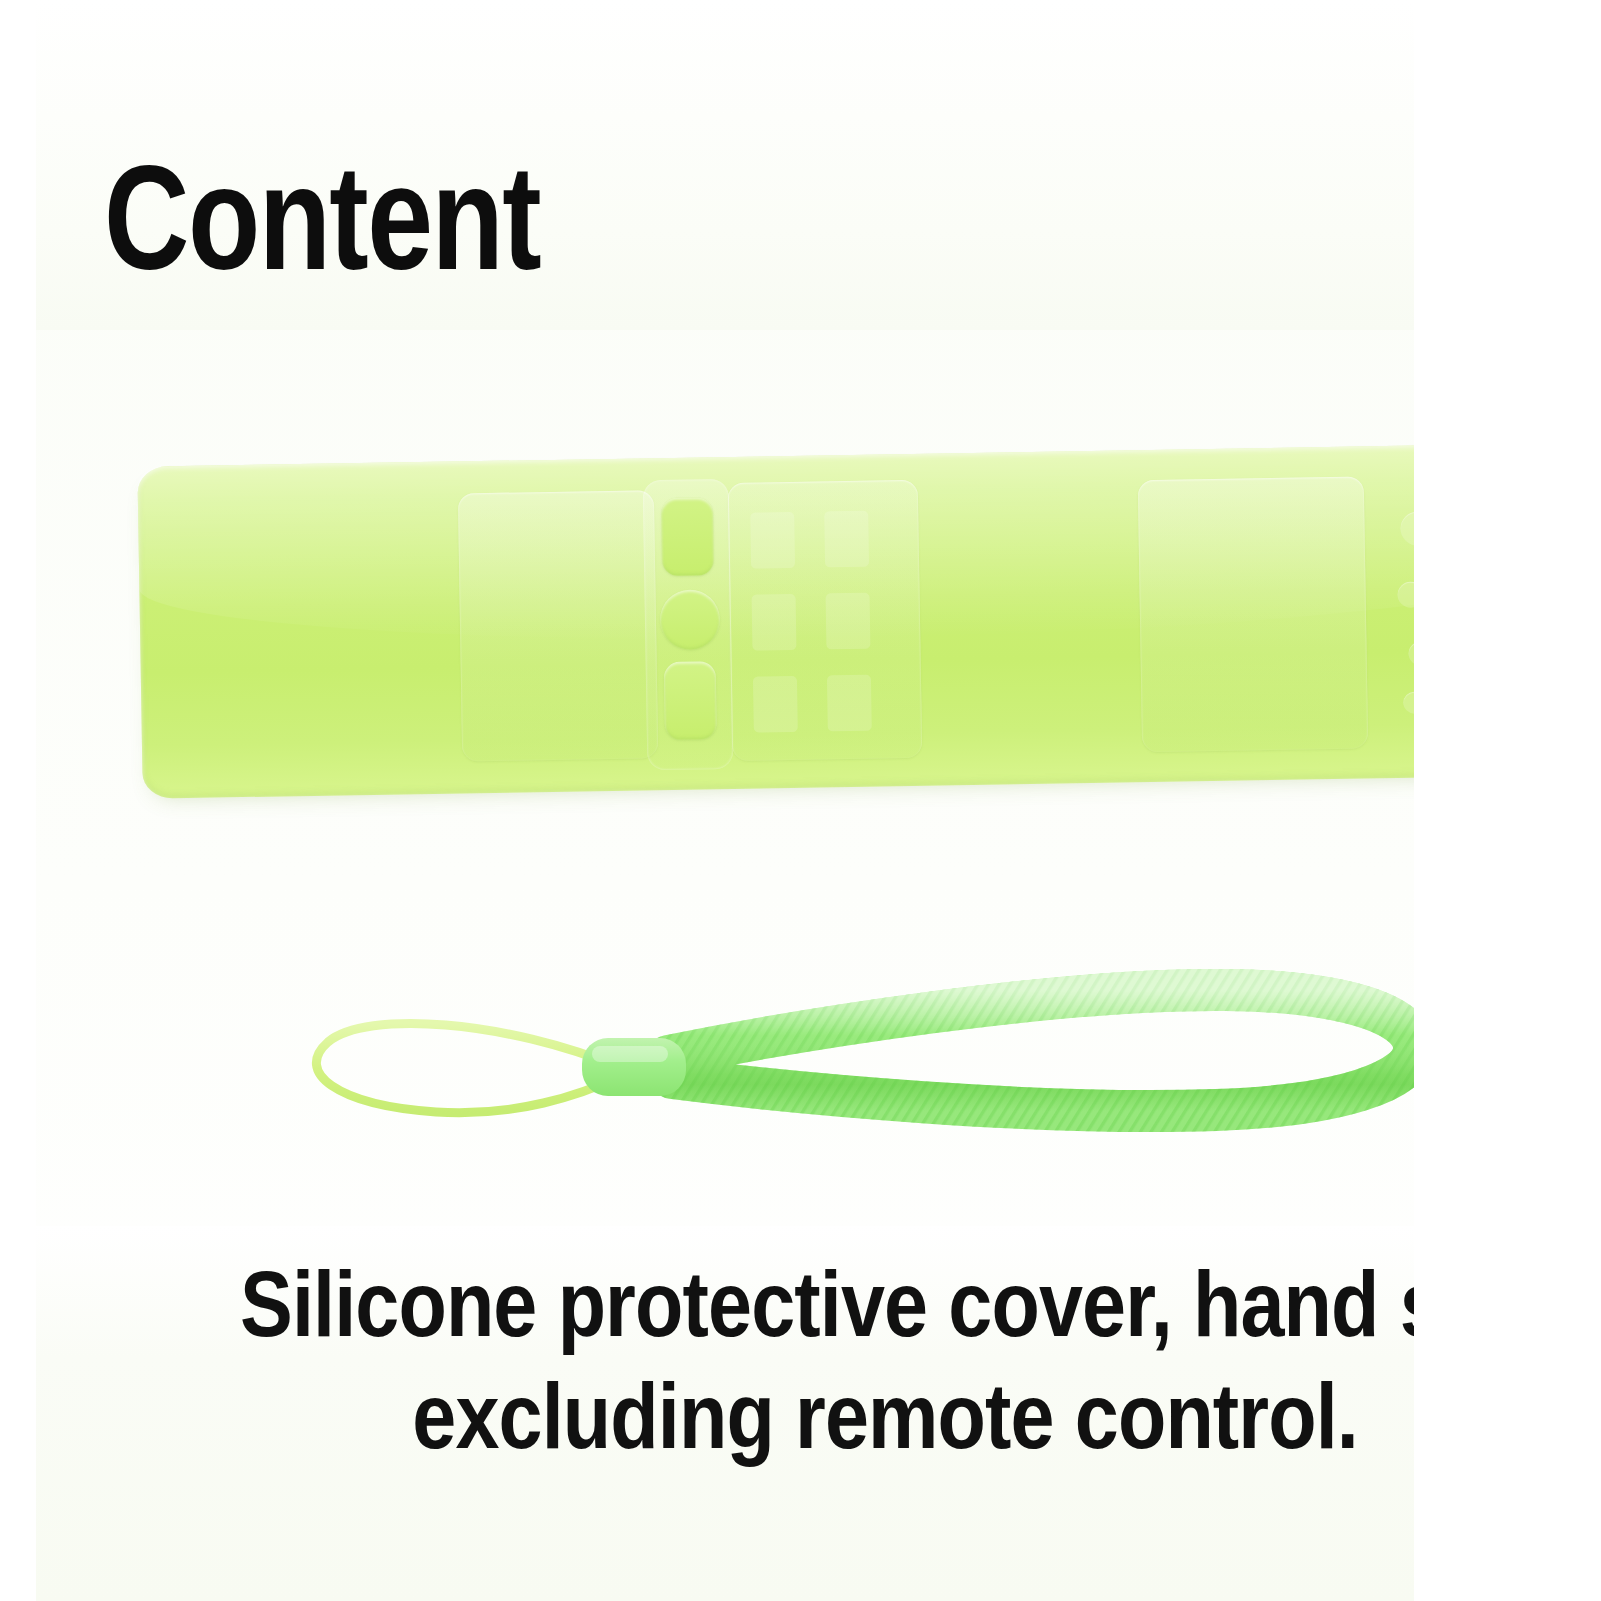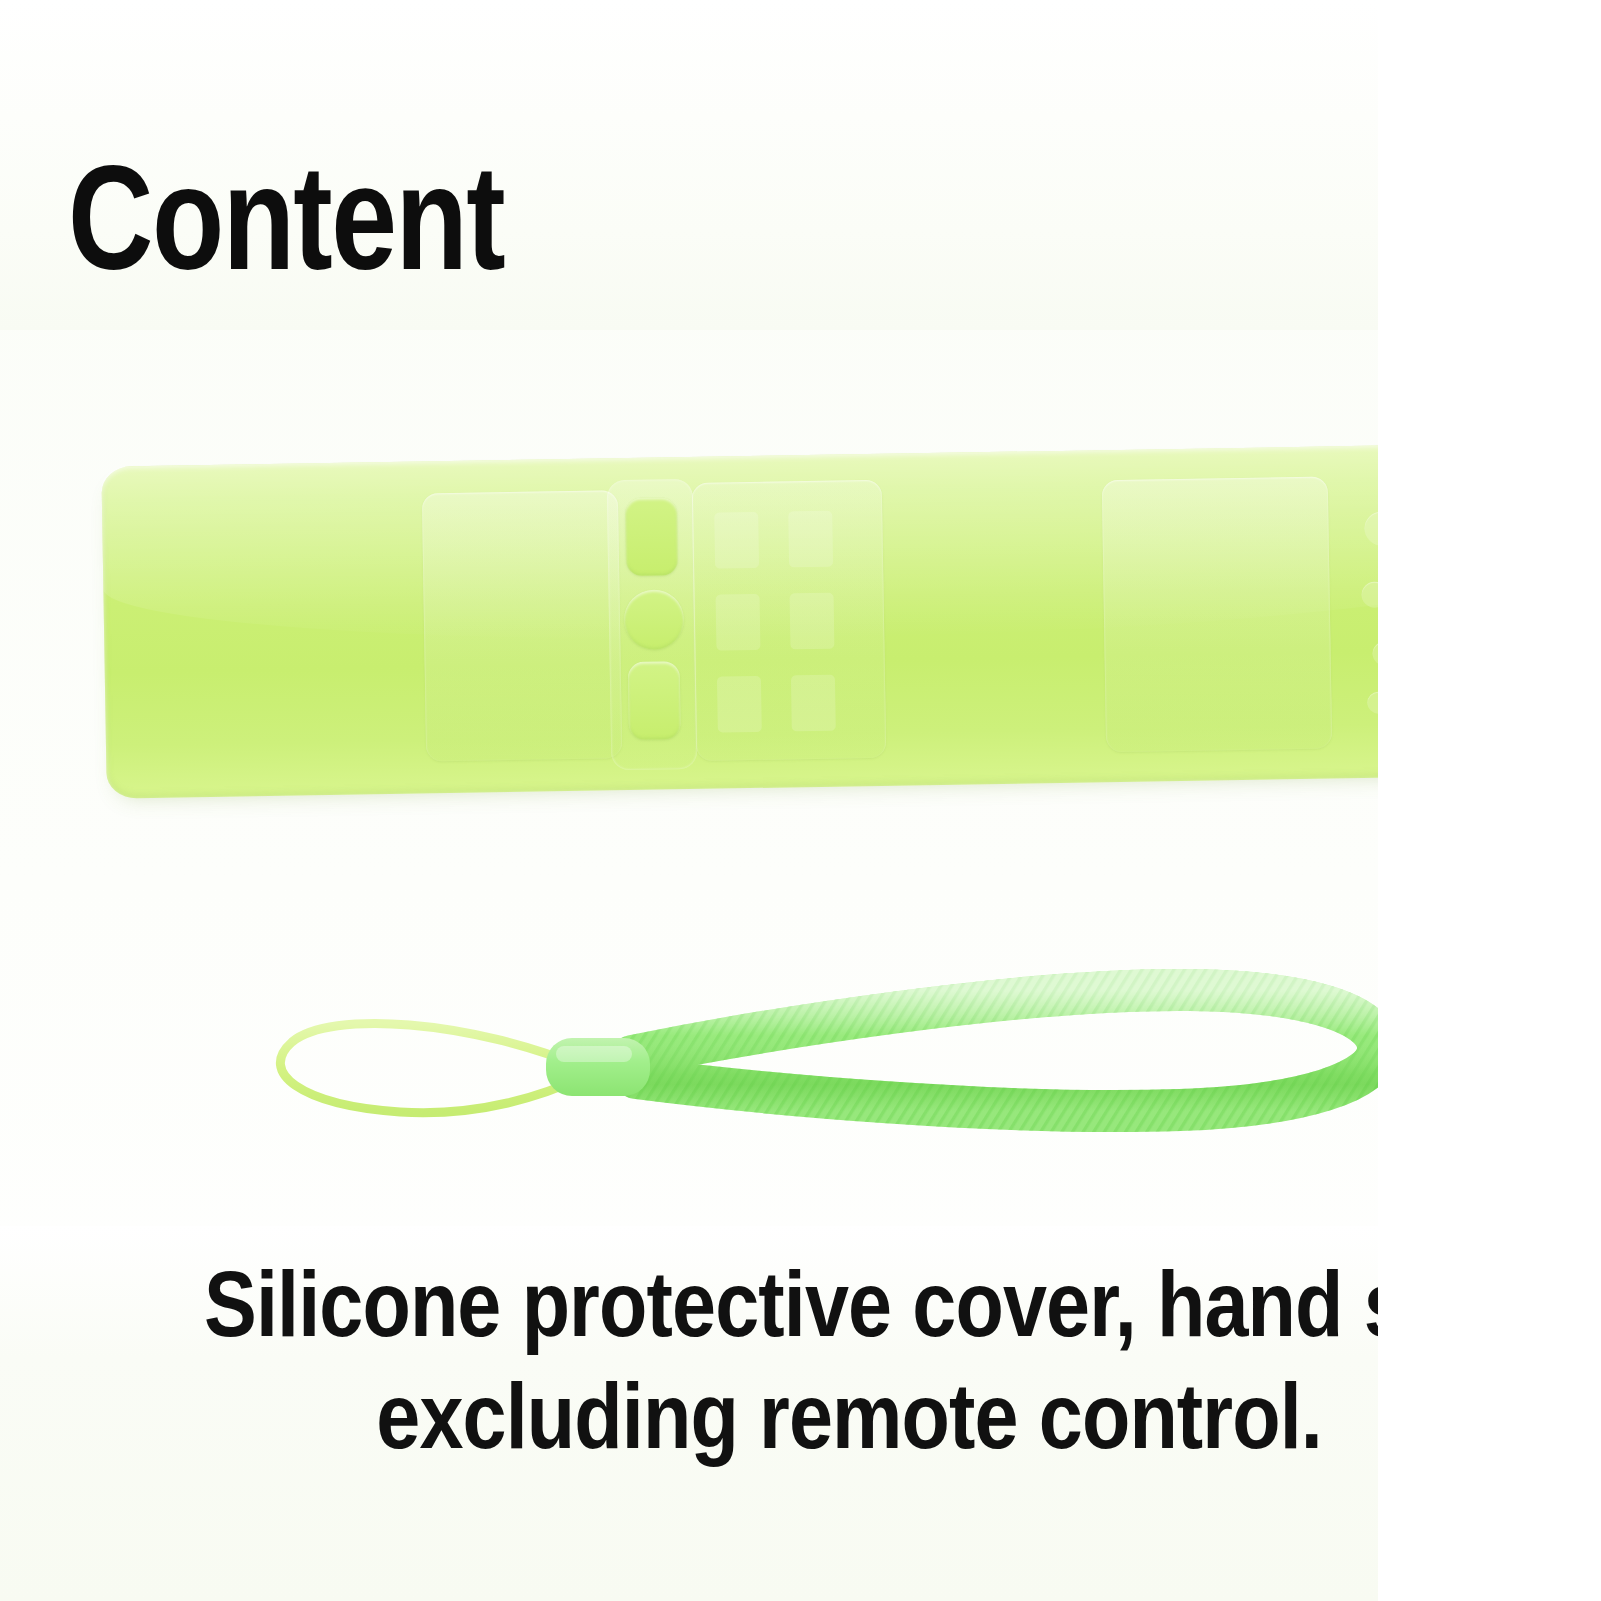--- a/index.html
+++ b/index.html
@@ -9,20 +9,21 @@
     background:#ffffff;
     font-family:"Liberation Sans", sans-serif;
     overflow:hidden;
   }
   .page{
     position:relative;
     width:1378px;height:1601px;
     background:
       linear-gradient(180deg,#ffffff 0%,#fbfdf8 12%,#fdfefb 55%,#ffffff 100%);
     overflow:hidden;
+    margin-left:36px;
   }
 
   
   .title-band{
     position:absolute;left:0;top:0;width:1601px;height:330px;
     background:linear-gradient(180deg,#ffffff 0%,#fbfdf7 70%,#f8fbf3 100%);
   }
   .page-title{
     position:absolute;left:68px;top:143px;
     font-family:"Liberation Sans Narrow","Liberation Sans",sans-serif;

